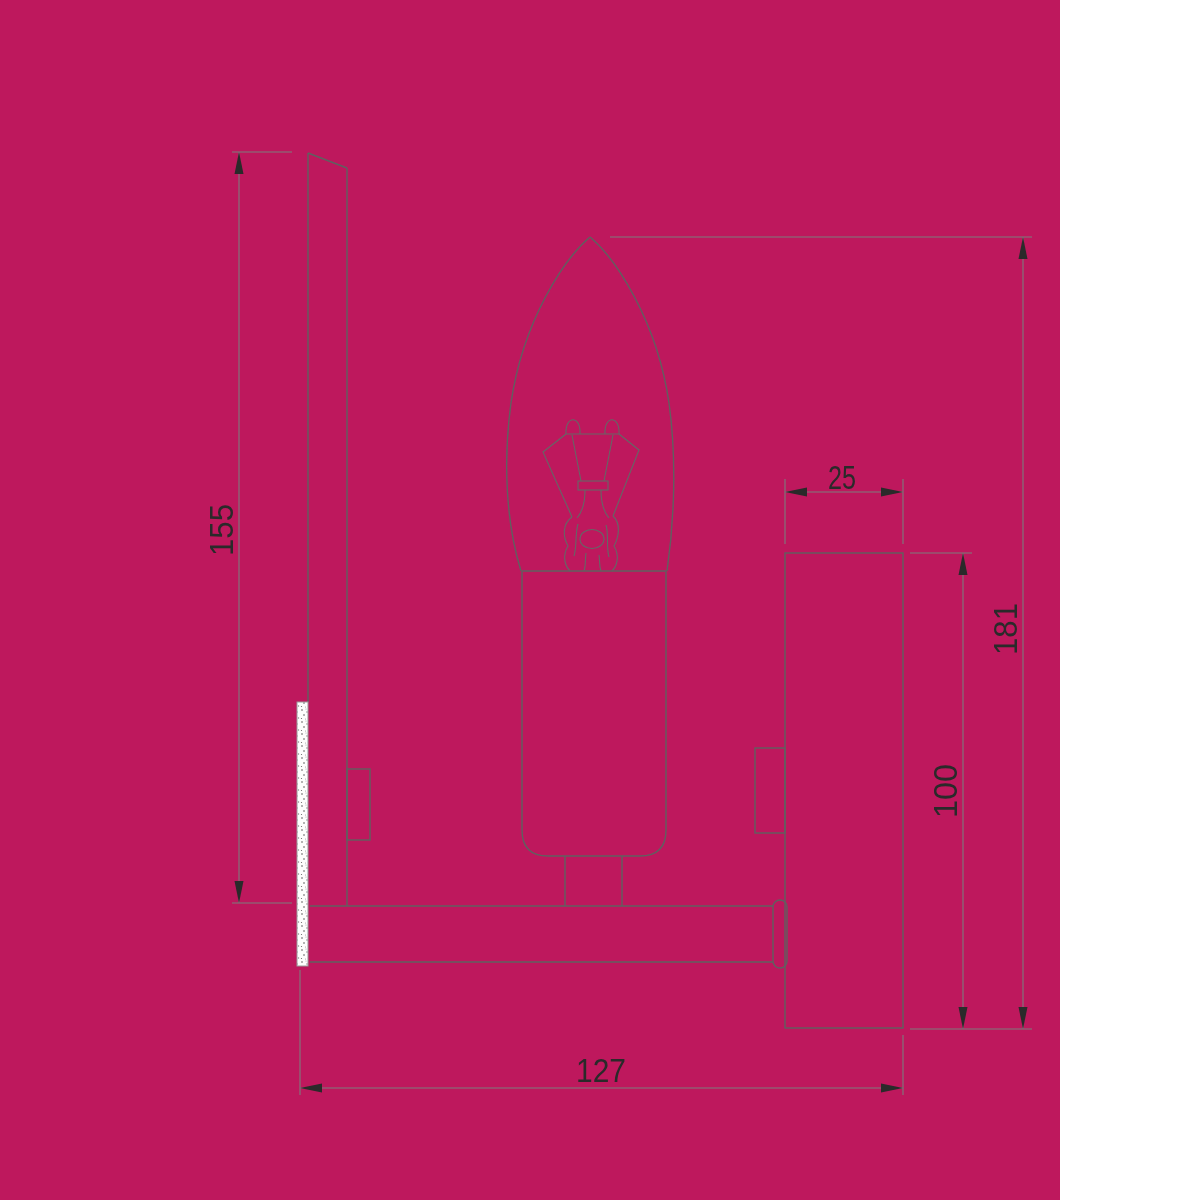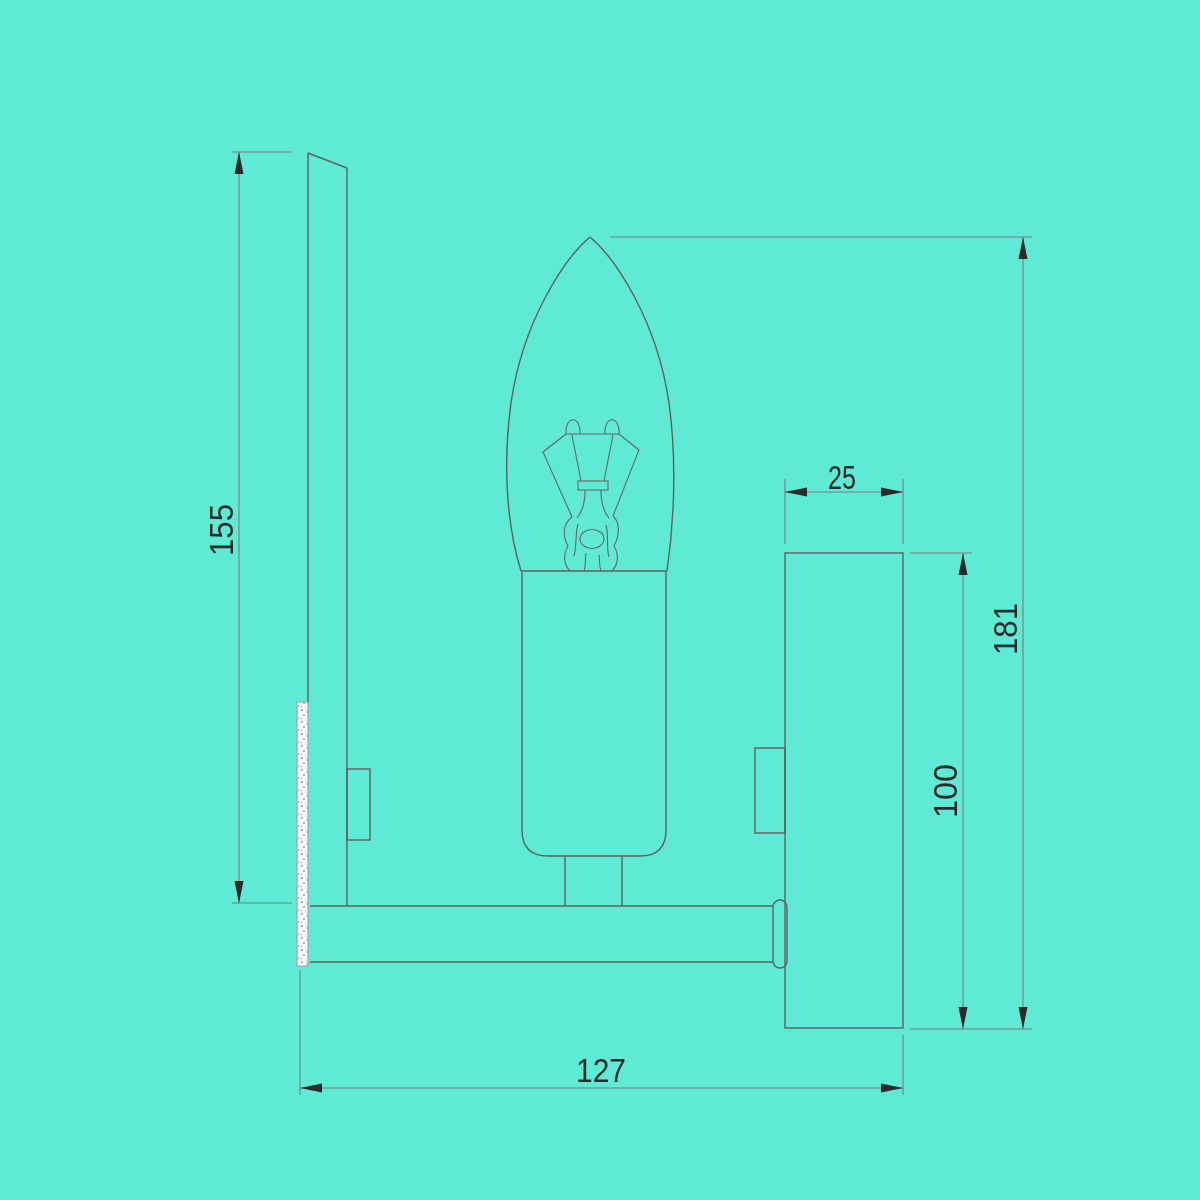--- a/index.html
+++ b/index.html
@@ -6,23 +6,23 @@
     margin: 0;
     padding: 0;
     background: #ffffff;
     width: 1200px;
     height: 1200px;
     overflow: hidden;
     font-family: "Liberation Sans", "DejaVu Sans", sans-serif;
   }
   .canvas {
     position: relative;
-    width: 1200px;
+    width: 1060px;
     height: 1200px;
-    background: #5eead4;
+    background: #be185d;
   }
   svg { display: block; }
   .dim-label {
     font-family: "Liberation Sans", "DejaVu Sans", sans-serif;
     font-size: 34px;
     fill: #2a2a2a;
   }
   .outline { stroke: #606060; stroke-width: 1.4; fill: none; }
   .thin    { stroke: #666666; stroke-width: 1.1; fill: none; }
   .dim     { stroke: #7d7d7d; stroke-width: 1.1; fill: none; }

